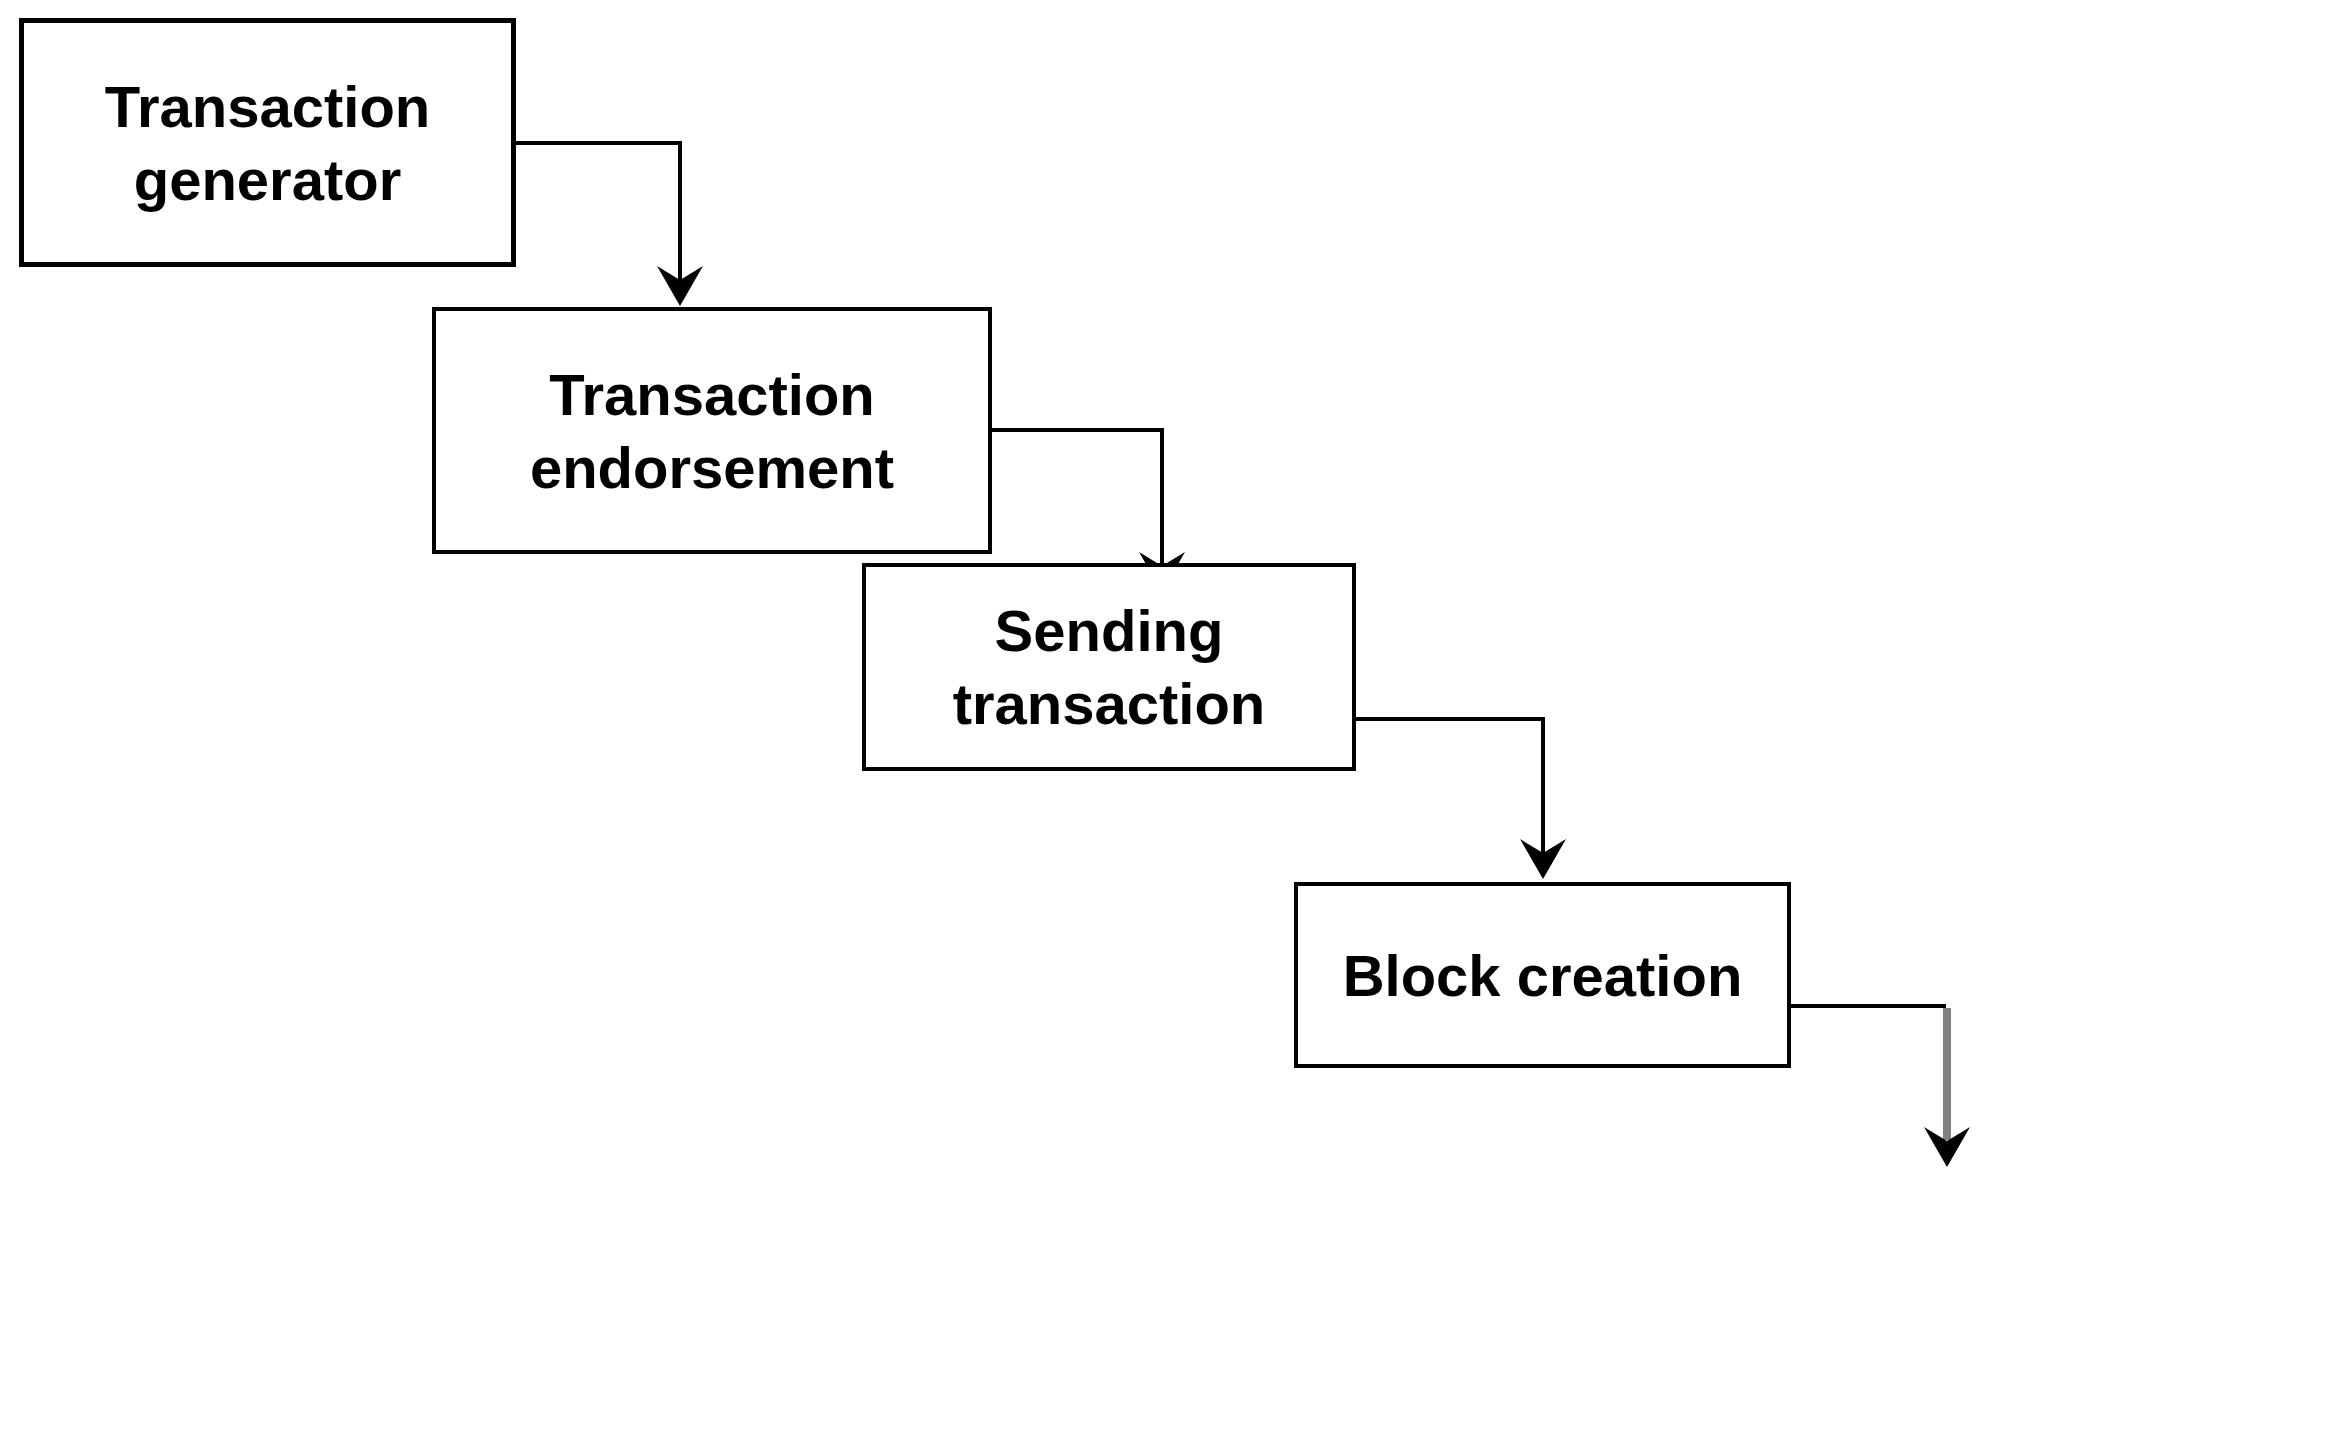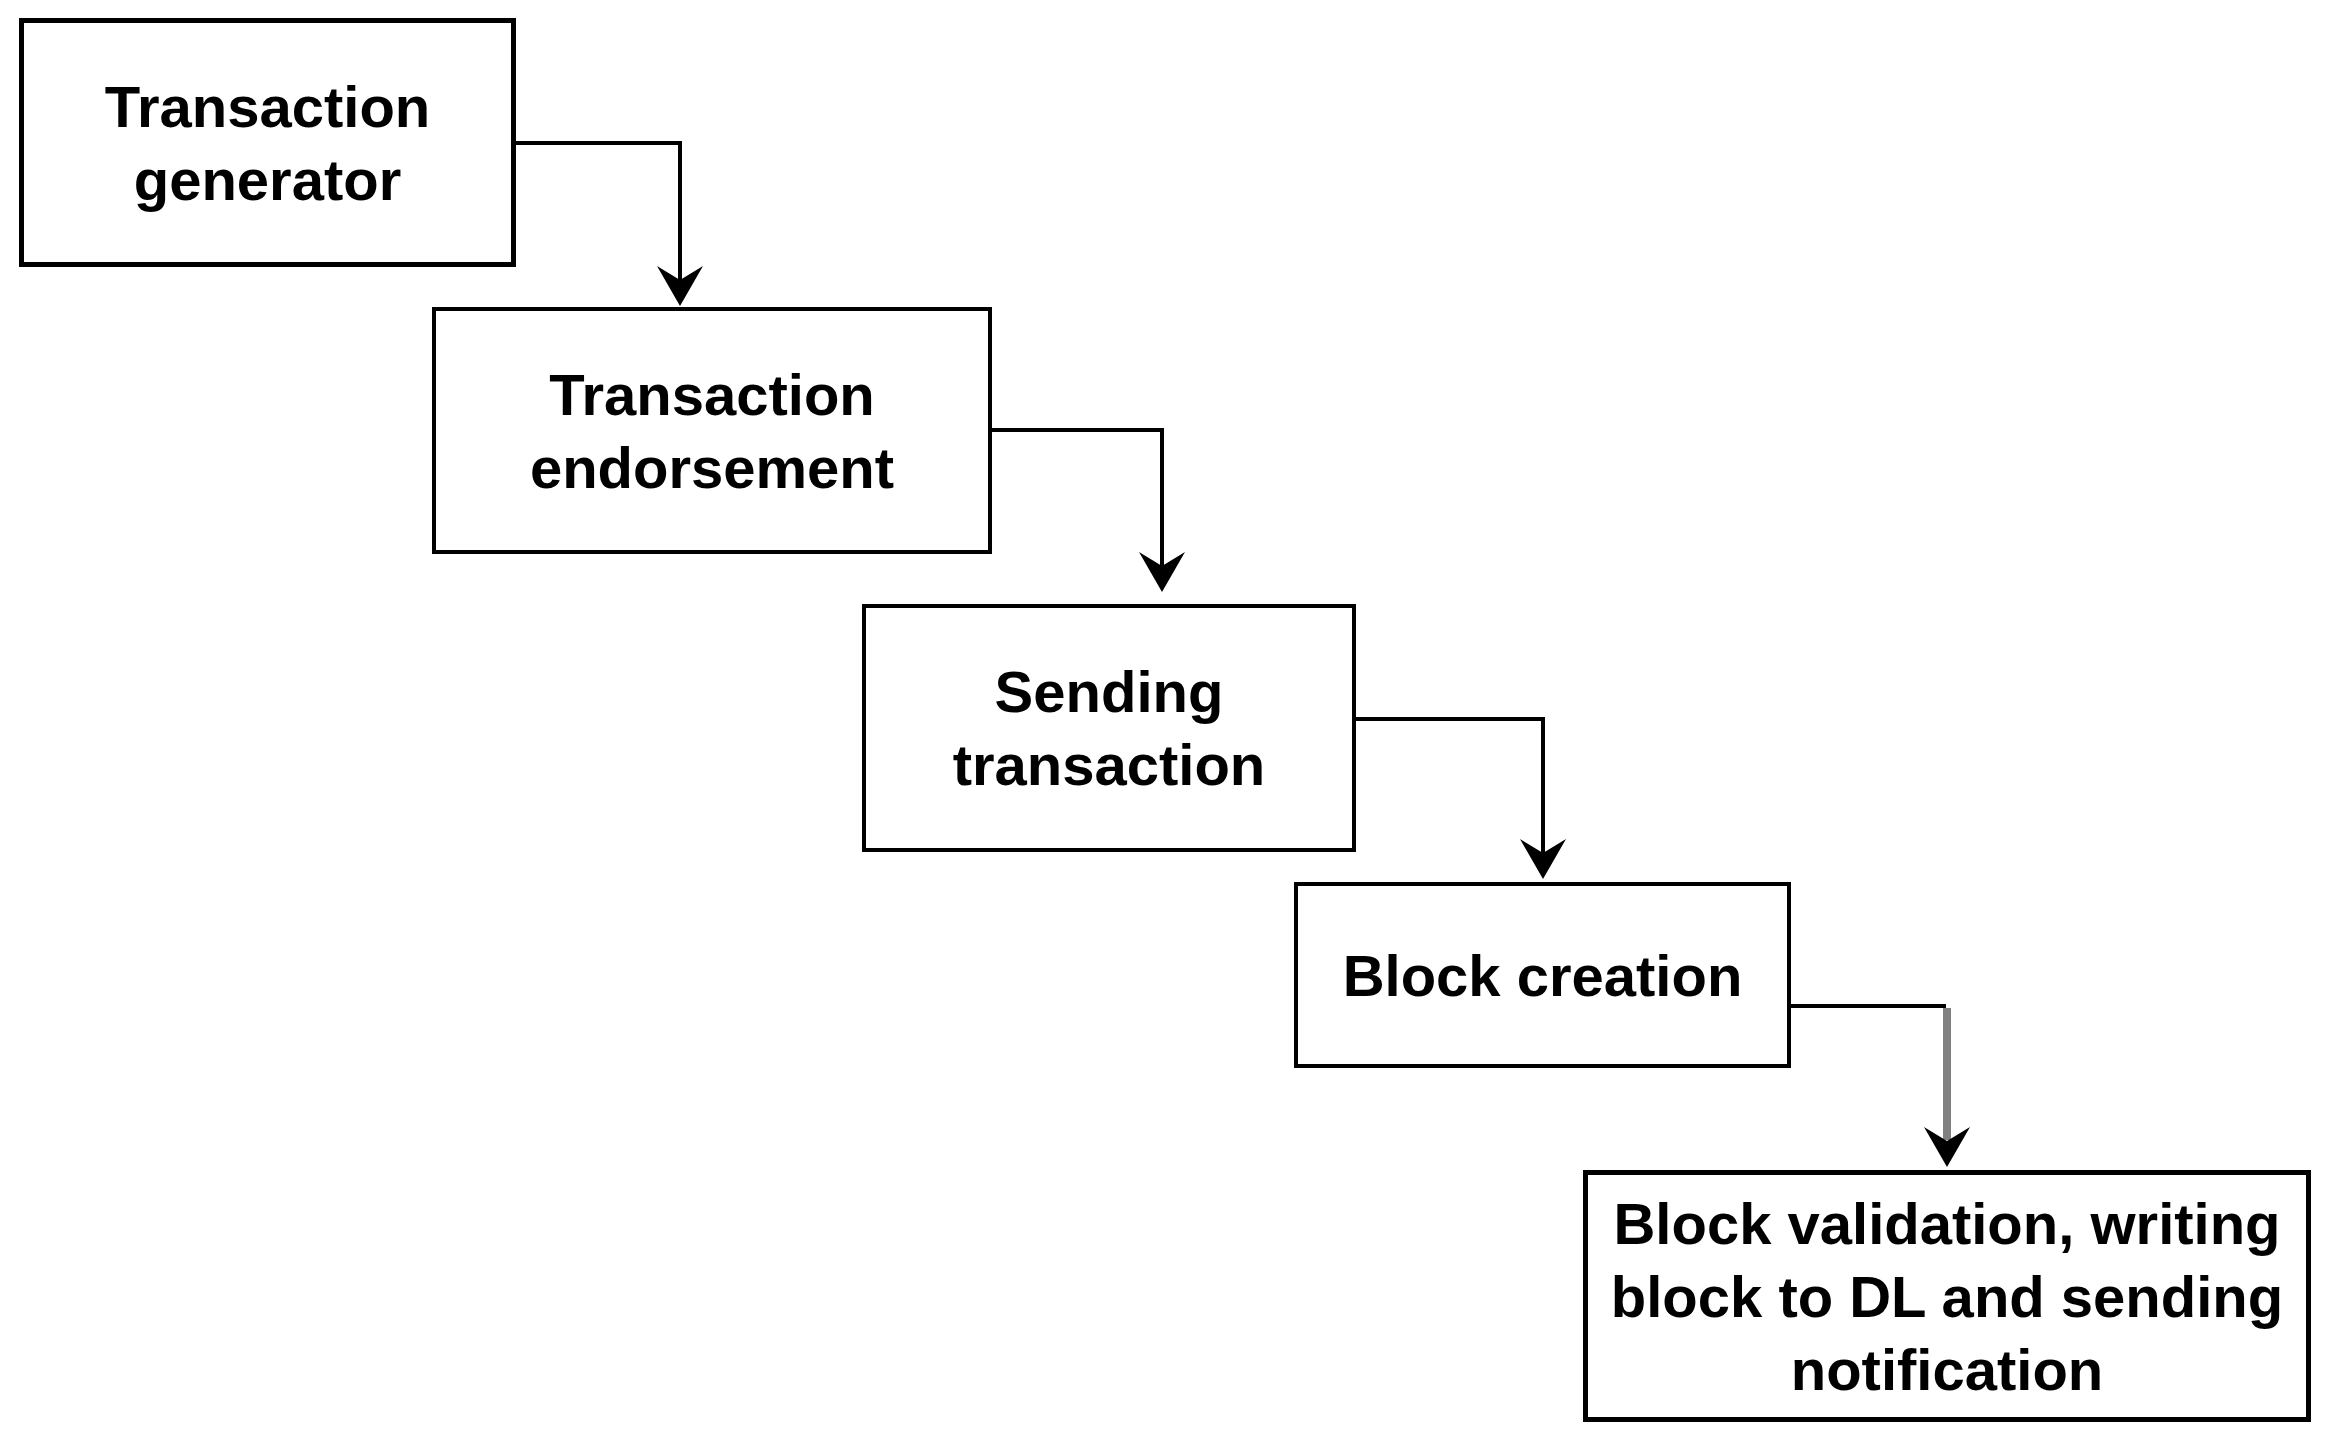--- a/index.html
+++ b/index.html
@@ -45,21 +45,21 @@
     align-items: center;
     justify-content: center;
     text-align: center;
     font-weight: 700;
     font-size: 58px;
     line-height: 73px;
     color: #000000;
   }
   .node-1 { left: 19px;   top: 18px;   width: 497px; height: 249px; border-width: 5px; }
   .node-2 { left: 432px;  top: 307px;  width: 560px; height: 247px; }
-  .node-3 { left: 862px;  top: 604px;  width: 494px; height: 248px; }
+  .node-3 { left: 862px;  top: 563px;  width: 494px; height: 208px; }
   .node-4 { left: 1294px; top: 882px;  width: 497px; height: 186px; }
   .node-5 { left: 1583px; top: 1170px; width: 728px; height: 252px; border-width: 5px; }
   .node-label {
     display: block;
     width: 100%;
   }
 </style>
 </head>
 <body>
 
@@ -98,17 +98,14 @@
   </div>
 
   <div class="node node-3">
     <span class="node-label">Sending transaction</span>
   </div>
 
   <div class="node node-4">
     <span class="node-label">Block creation</span>
   </div>
 
-  <div class="node node-5">
-    <span class="node-label">Block validation, writing block to DL and sending notification</span>
-  </div>
 
 </div>
 
 </body></html>

